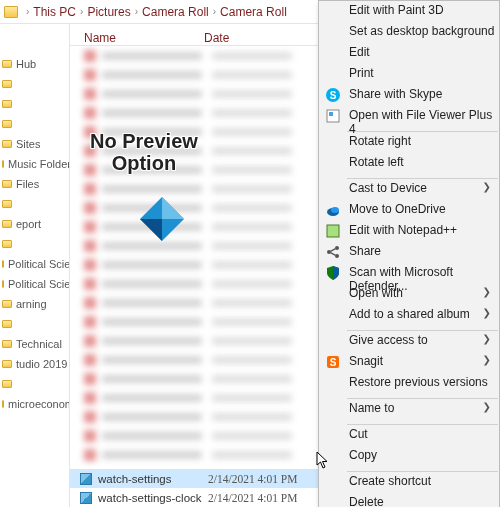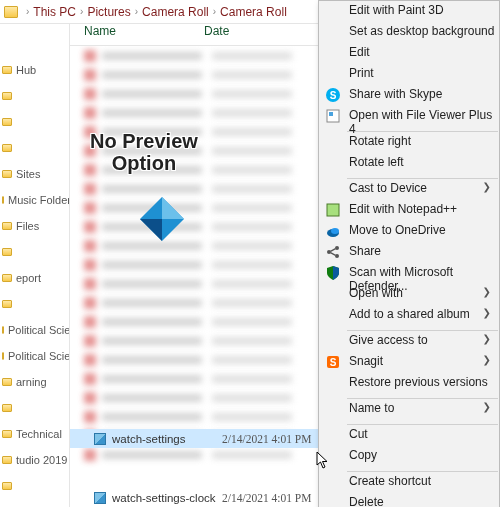--- a/index.html
+++ b/index.html
@@ -3,32 +3,32 @@
 <meta charset="utf-8">
 <style>
   * { box-sizing: border-box; margin: 0; padding: 0; font-family: "Segoe UI", Arial, sans-serif; }
   body { width: 500px; height: 507px; overflow: hidden; background: #fff; position: relative; font-size: 12px; color: #333; }
   .breadcrumb { height: 24px; display: flex; align-items: center; padding: 0 4px; border-bottom: 1px solid #e5e5e5; }
   .breadcrumb .folder-ico { width: 14px; height: 12px; background: linear-gradient(#ffe9a6,#f7c94b); border:1px solid #d6a92e; border-radius:1px; margin-right:4px;}
   .breadcrumb .sep { color:#888; margin:0 4px; font-size:10px;}
   .breadcrumb span.crumb { color:#7f1d1d; }
   .main { display:flex; height: calc(100% - 24px); }
   .sidebar { width: 70px; border-right:1px solid #e5e5e5; padding-top:30px; overflow:hidden;}
-  .sidebar .navitem { height:20px; display:flex; align-items:center; padding-left:2px; color:#555; filter: blur(0.4px); white-space:nowrap; font-size:11px;margin-top:6px;}
+  .sidebar .navitem { height:20px; display:flex; align-items:center; padding-left:2px; color:#555; filter: blur(0.4px); white-space:nowrap; font-size:11px;}
   .sidebar .navitem .dot { width:10px; height:8px; background:linear-gradient(#ffe9a6,#f7c94b); border:1px solid #d6a92e; margin-right:4px; border-radius:1px;}
   .content { flex:1; position:relative; }
-  .cols { display:flex; height:22px; align-items:flex-start; border-bottom:1px solid #e5e5e5; padding-left:14px; color:#14532d;}
+  .cols { display:flex; height:22px; align-items:flex-end; border-bottom:1px solid #e5e5e5; padding-left:14px; color:#7f1d1d;}
   .cols .colname { width:120px; }
   .cols .coldate { width:130px; }
   .listarea { position:relative; height:calc(100% - 22px); overflow:hidden;}
   .blurrow { height:19px; display:flex; align-items:center; padding-left:14px; filter: blur(3px); opacity:0.65;}
   .blurrow .ic { width:12px; height:12px; background:#d85a5a; margin-right:6px; border-radius:1px;}
   .blurrow .nm { width:100px; height:8px; background:#bdbdbd; border-radius:2px;}
   .blurrow .dt { width:80px; height:8px; background:#cfcfcf; border-radius:2px; margin-left:10px;}
-  .clearrow { height:19px; display:flex; align-items:center; padding-left:24px; font-size:11.5px; color:#333;margin-top:40px;}
+  .clearrow { height:19px; display:flex; align-items:center; padding-left:10px; font-size:11.5px; color:#333;}
   .clearrow.selected { background:#cde8ff; }
   .clearrow .ic { width:12px; height:12px; margin-right:6px; background:linear-gradient(135deg,#7ec3e8 50%,#3a94cc 50%); border:1px solid #2a77a8;}
   .clearrow .nm { width:110px; overflow:hidden; text-overflow:ellipsis; white-space:nowrap;}
   .clearrow .dt { width:115px; color:#555;font-family:Liberation Serif, serif;}
   .clearrow .tp { width:55px; color:#555;}
   .clearrow .sz { width:40px; color:#555; text-align:right;}
   .overlay-text { position:absolute; top:118px; left:90px; font-size:20px; font-weight:700; color:#222; text-shadow: -1px -1px 0 #fff,1px -1px 0 #fff,-1px 1px 0 #fff,1px 1px 0 #fff; text-align:center; line-height:1.1; pointer-events:none;margin-top:12px;}
   .overlay-logo { position:absolute; top:195px; left:138px; width:48px; height:48px; pointer-events:none;}
   .context-menu { position:absolute; top:0; right:0; width:182px; background:#f2f2f2; border:1px solid #bcbcbc; box-shadow: 2px 3px 6px rgba(0,0,0,.25); font-size:12px; color:#222; padding:2px 0;}
   .context-menu .mi { height:21px; display:flex; align-items:flex-start; padding-left:30px; position:relative; cursor:default;}
@@ -319,33 +319,33 @@
       <span>Rotate left</span>
     </div>
     <div class="sep"></div>
     <div class="mi">
       <span>Cast to Device</span>
       <span class="arrow">❯</span>
     </div>
     <div class="mi">
       <span class="ico">
         <svg width="16" height="16">
-          <rect x="2" y="2" width="12" height="12" fill="#a7e07e" stroke="#4a7a2a"></rect>
-        </svg>
-      </span>
-      <span>Edit with Notepad++</span>
-    </div>
-    <div class="mi">
-      <span class="ico">
-        <svg width="16" height="16">
           <ellipse cx="8" cy="10" rx="6" ry="4" fill="#0a64a4"></ellipse>
           <ellipse cx="10" cy="8" rx="4" ry="3" fill="#2496ed"></ellipse>
         </svg>
       </span>
       <span>Move to OneDrive</span>
+    </div>
+    <div class="mi">
+      <span class="ico">
+        <svg width="16" height="16">
+          <rect x="2" y="2" width="12" height="12" fill="#a7e07e" stroke="#4a7a2a"></rect>
+        </svg>
+      </span>
+      <span>Edit with Notepad++</span>
     </div>
     <div class="mi">
       <span class="ico">
         <svg width="16" height="16">
           <circle cx="4" cy="8" r="2" fill="#555"></circle>
           <circle cx="12" cy="4" r="2" fill="#555"></circle>
           <circle cx="12" cy="12" r="2" fill="#555"></circle>
           <line x1="5.5" y1="7.3" x2="10.5" y2="4.7" stroke="#555" stroke-width="1.3"></line>
           <line x1="5.5" y1="8.7" x2="10.5" y2="11.3" stroke="#555" stroke-width="1.3"></line>
         </svg>

